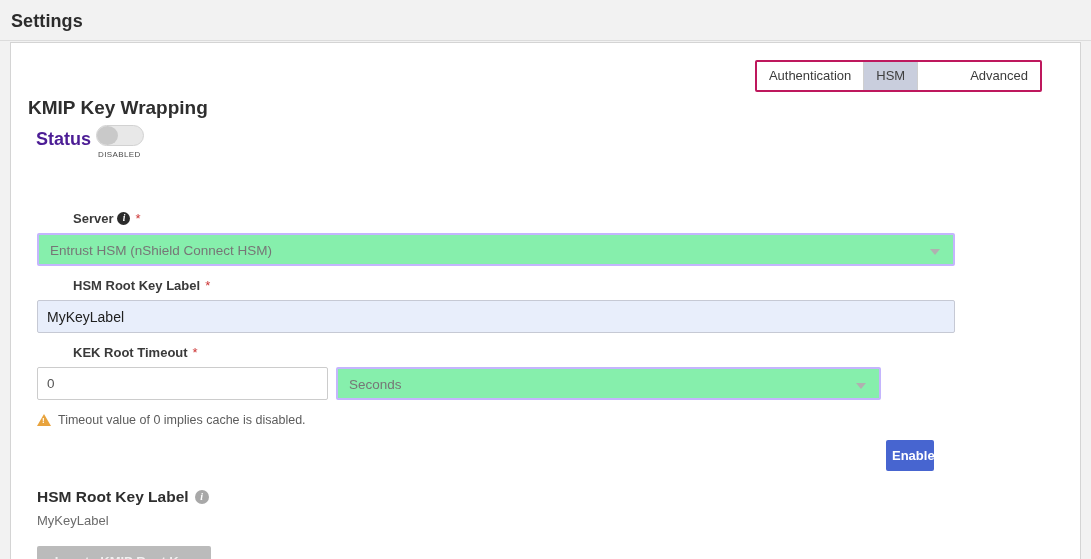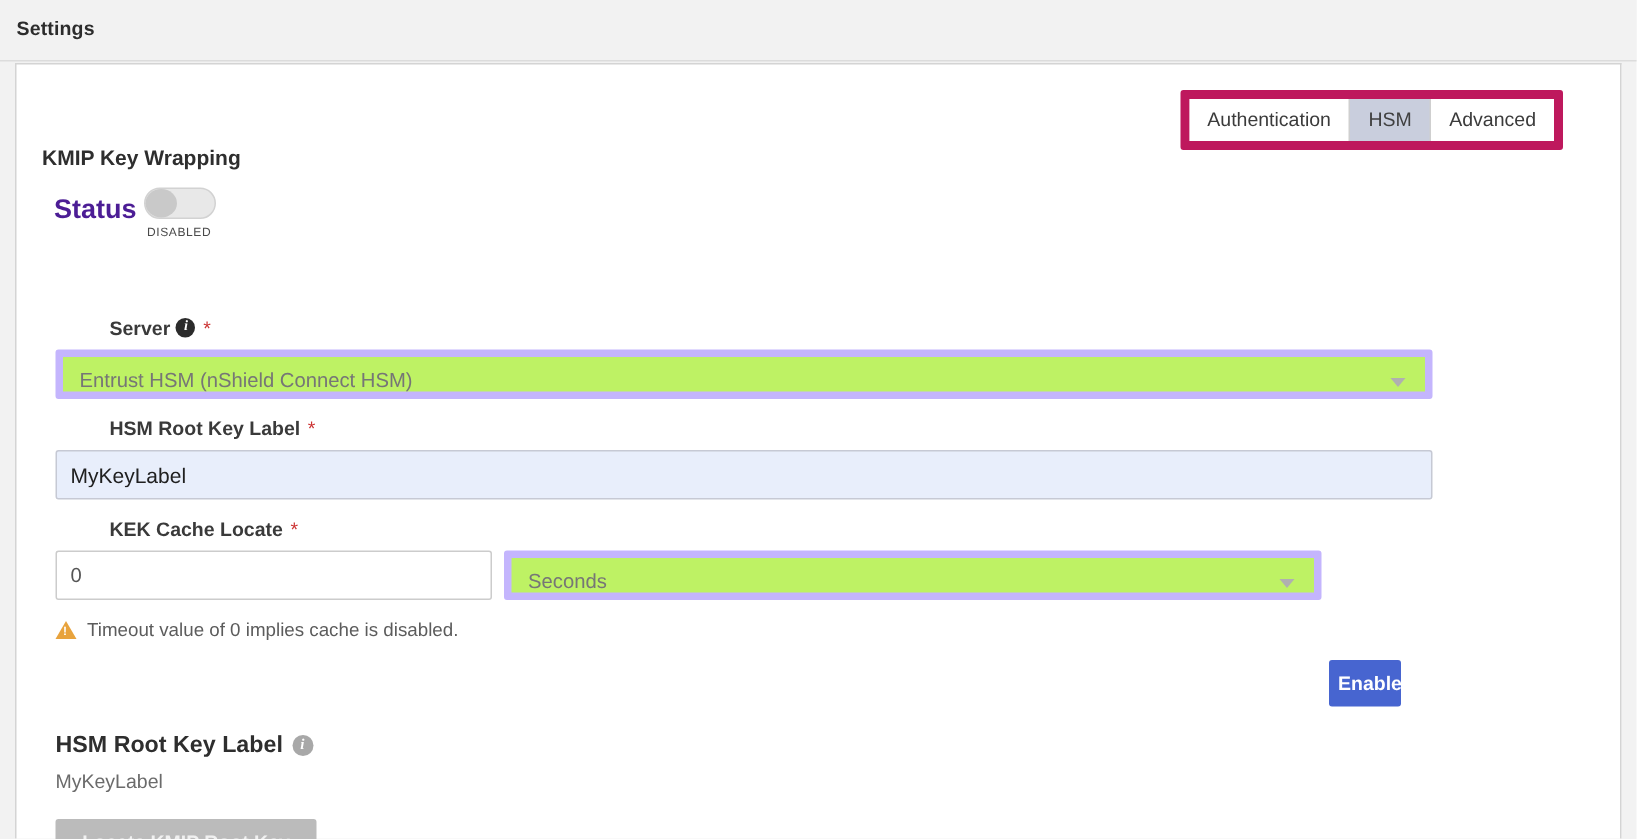--- a/index.html
+++ b/index.html
@@ -24,21 +24,21 @@
     top: 0;
     width: 1091px;
     height: 41px;
     background: #f2f2f2;
     border-bottom: 1px solid #dcdcdc;
   }
   .page-title {
     position: absolute;
     left: 11px;
     top: 11px;
-    font-size: 13px;
+    font-size: 18px;
     font-weight: bold;
     color: #2c2c2c;
     letter-spacing: 0.1px;
   }
 
   
   .content-panel {
     position: absolute;
     left: 10px;
     top: 42px;
@@ -48,53 +48,53 @@
     border: 1px solid #d4d4d4;
     border-bottom: none;
   }
 
   
   .tab-group {
     position: absolute;
     right: 38px;
     top: 17px;
     display: flex;
-    border: 6px solid #be185d;
+    border: 2px solid #be185d;
     background: #ffffff;
     border-radius: 2px;
     overflow: hidden;
   }
   .tab {
     padding: 5px 12px 6px 12px;
     font-size: 13px;
     color: #3b3b3b;
     background: #ffffff;
     border-right: 1px solid #cfcfcf;
     line-height: 17px;
     white-space: nowrap;
     cursor: pointer;
   }
-  .tab:last-child { border-right: none; }
+  .tab:last-child { border-right: none; margin-left: 40px; }
   .tab.active {
     background: #c9cedd;
     color: #404040;
   }
 
   
   .form-body {
     position: absolute;
     left: 17px;
     top: 0;
     width: 1040px;
   }
   .section-title {
     position: absolute;
     left: 0;
     top: 54px;
-    font-size: 14px;
+    font-size: 19px;
     font-weight: bold;
     color: #2e2e2e;
     text-align: right;
   }
 
   
   .status-row {
     position: absolute;
     left: 0;
     top: 82px;
@@ -174,22 +174,22 @@
   .info-icon.gray { background: #a8a8a8; }
 
   
   .server-block { position: absolute; left: 9px; top: 168px; }
   .server-block .field-label { margin-bottom: 7px; }
 
   .select-box {
     position: relative;
     width: 918px;
     height: 33px;
-    background: #bef264;
-    border: 5px solid #c4b5fd;
+    background: #86efac;
+    border: 2px solid #c4b5fd;
     border-radius: 2px;
     cursor: pointer;
   }
   .select-box .value {
     position: absolute;
     left: 11px;
     top: 8px;
     font-size: 13.5px;
     color: #767676;
   }
@@ -358,21 +358,21 @@
     <div class="rootkey-block">
       <div class="field-label">
         <span>HSM Root Key Label</span>
         <span class="req-star">*</span>
       </div>
       <input class="text-input-filled" type="text" value="MyKeyLabel" style="">
     </div>
 
     <div class="kek-block">
       <div class="field-label">
-        <span>KEK Cache Locate</span>
+        <span>KEK Root Timeout</span>
         <span class="req-star">*</span>
       </div>
       <div class="kek-row">
         <input class="text-input-plain" type="text" value="0" style="">
         <div class="select-box unit-select">
           <span class="value">Seconds</span>
           <span class="caret"></span>
         </div>
       </div>
     </div>

